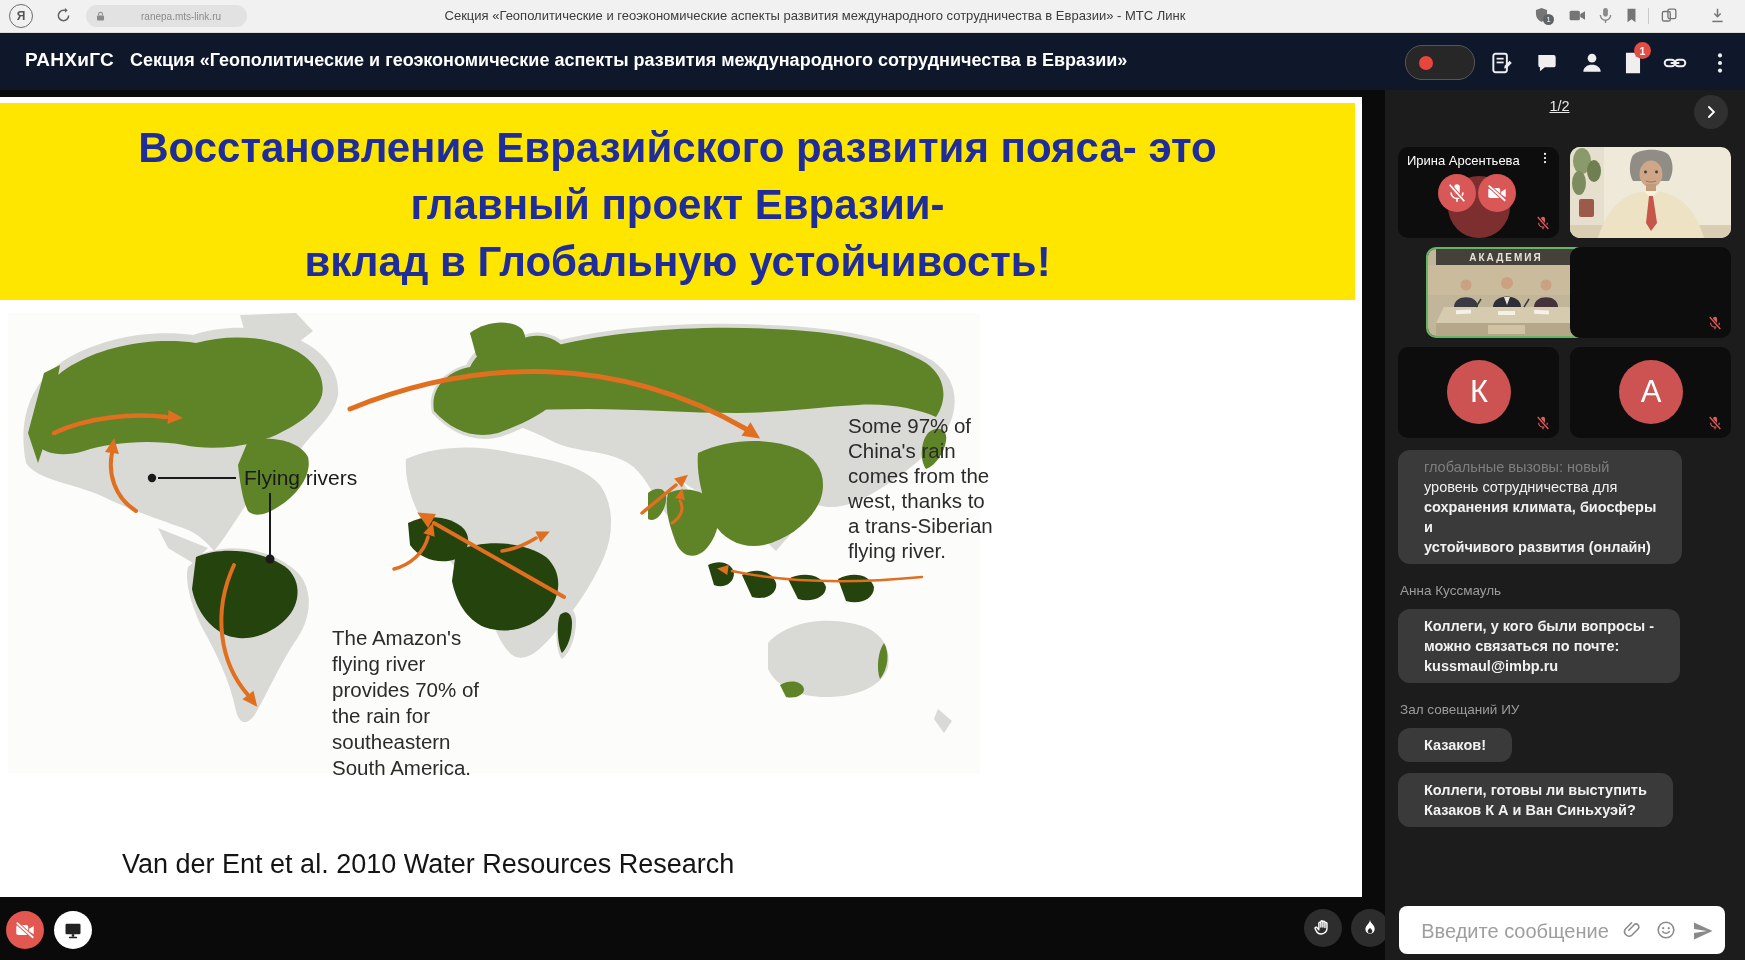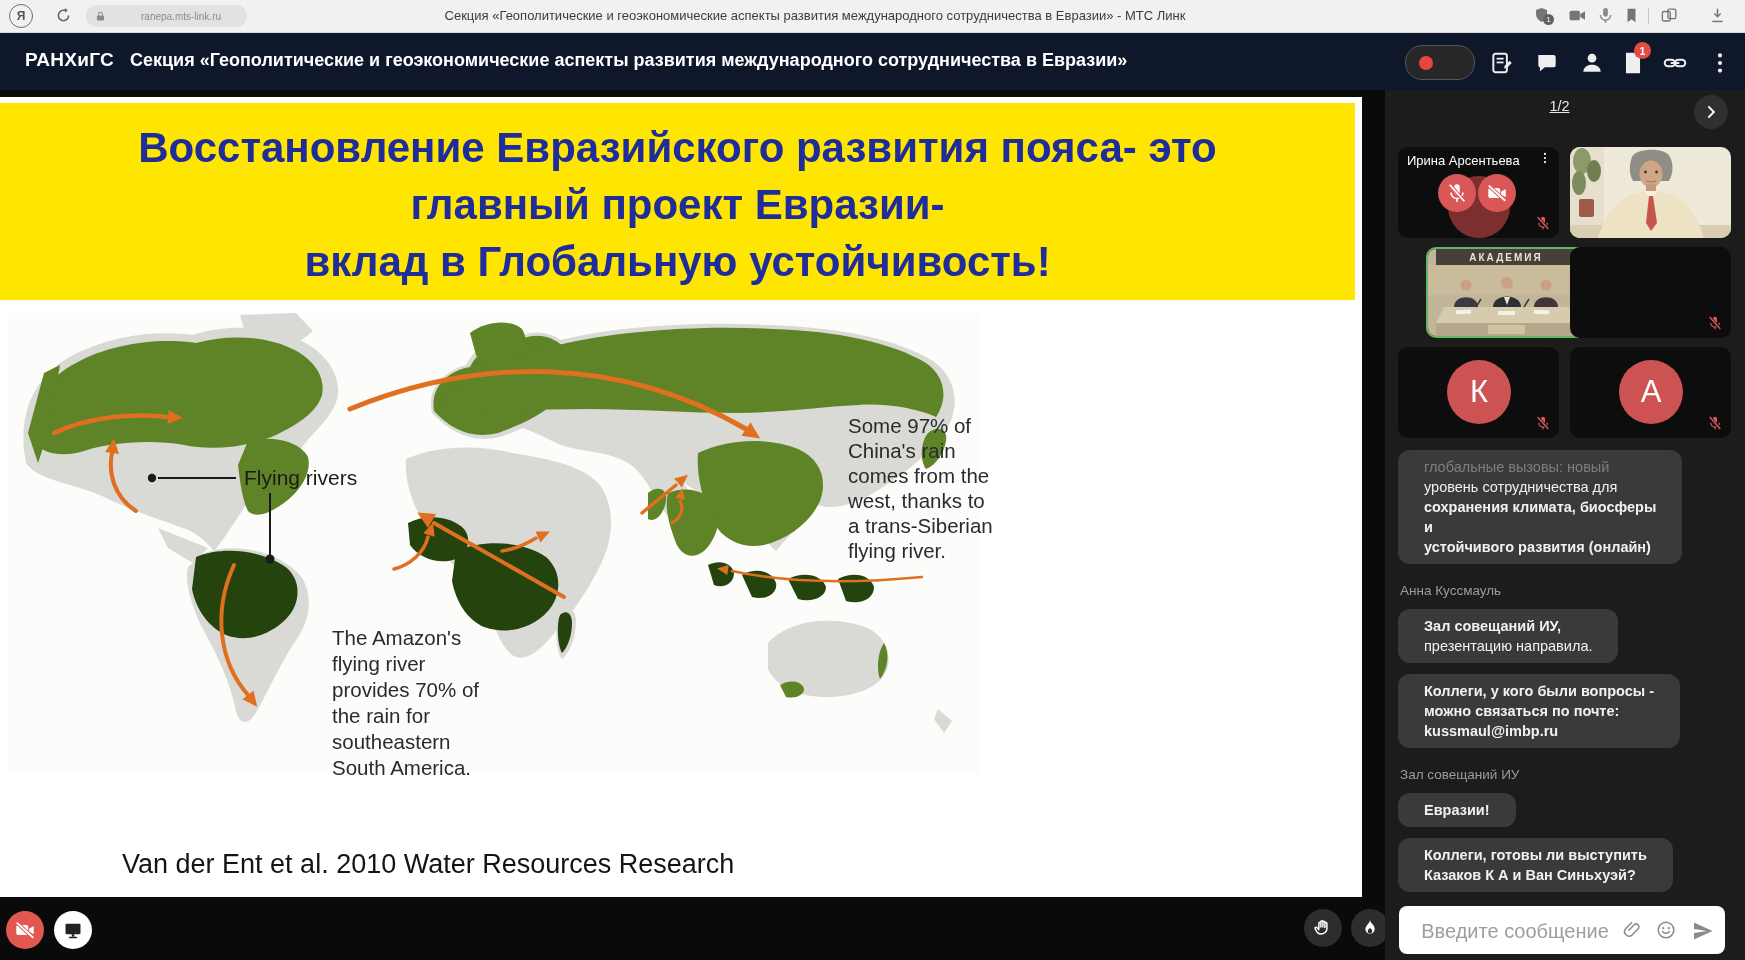--- a/index.html
+++ b/index.html
@@ -488,31 +488,27 @@
   <div class="chat">
     <div class="bubble">
       <span class="ln faded">глобальные вызовы: новый</span>
       <span class="ln reg">уровень сотрудничества для</span>
       <span class="ln">сохранения климата, биосферы</span>
       <span class="ln">и</span>
       <span class="ln">устойчивого развития (онлайн)</span>
     </div>
     <div class="sender">Анна Куссмауль</div>
     <div class="bubble">
-      <span class="ln" style="font-weight:700">Зал совещаний ИУ,</span>
-      <span class="ln reg">презентацию направила.</span>
-    </div>
-    <div class="bubble">
       <span class="ln">Коллеги, у кого были вопросы -</span>
       <span class="ln">можно связаться по почте:</span>
       <span class="ln">kussmaul@imbp.ru</span>
     </div>
     <div class="sender">Зал совещаний ИУ</div>
     <div class="bubble">
-      <span class="ln">Евразии!</span>
+      <span class="ln">Казаков!</span>
     </div>
     <div class="bubble">
       <span class="ln">Коллеги, готовы ли выступить</span>
       <span class="ln">Казаков К А и Ван Синьхуэй?</span>
     </div>
   </div>
 
   <div class="chat-input">
     <input type="text" placeholder="Введите сообщение" style="">
     <svg class="in-icon icon-btn" style="left:222px" viewBox="0 0 24 24">

